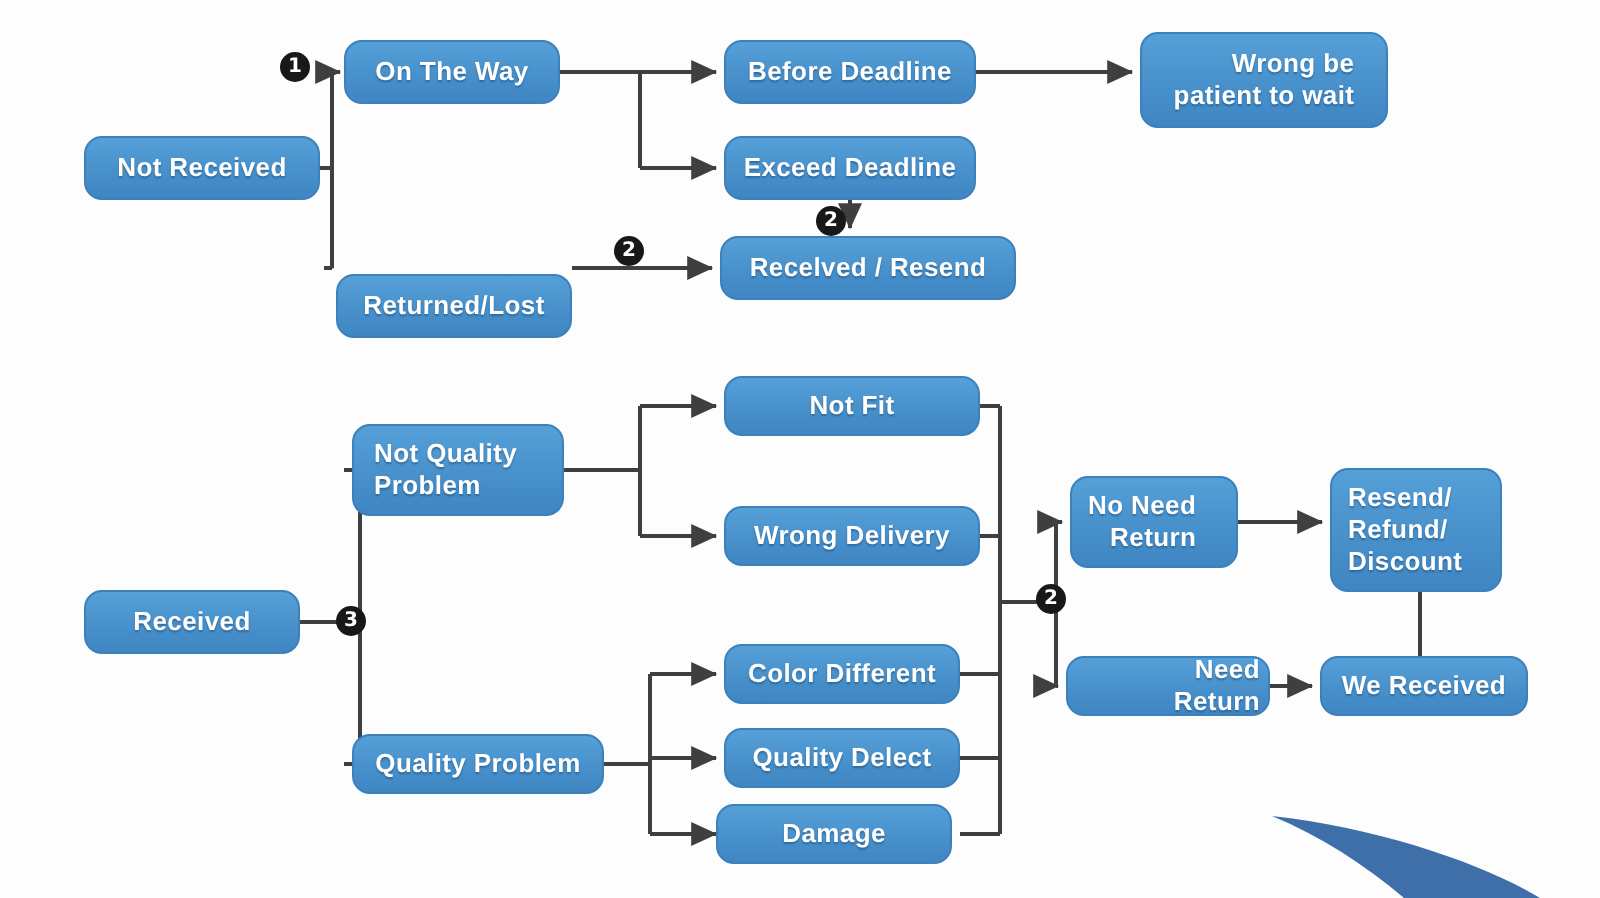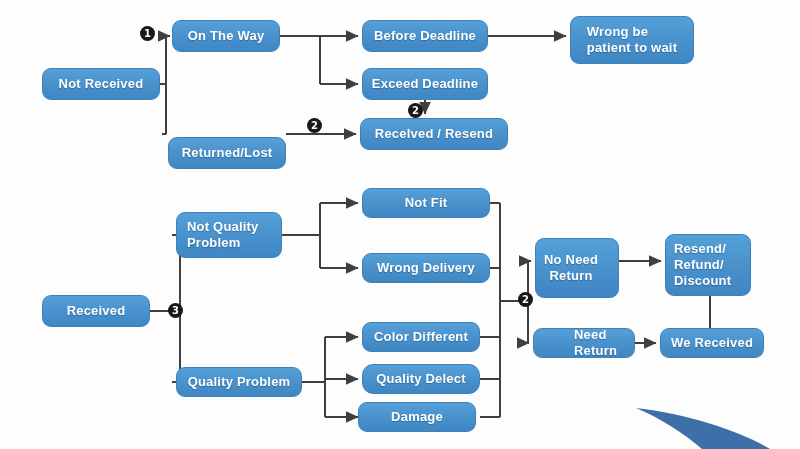--- a/index.html
+++ b/index.html
@@ -32,21 +32,21 @@
     width: 800px;
     height: 449px;
     pointer-events: none;
   }
   .node {
     position: absolute;
     box-sizing: border-box;
     display: flex;
     align-items: center;
     justify-content: center;
-    text-align: left;
+    text-align: right;
     color: #ffffff;
     background: linear-gradient(180deg, #56a0d8 0%, #4a93cd 45%, #3f86c2 100%);
     border: 1px solid #3b81bd;
     border-radius: 9px;
     font-size: 13px;
     font-weight: bold;
     letter-spacing: 0.2px;
     line-height: 1.25;
     text-shadow: 0 1px 1px rgba(20,60,100,.45);
     padding: 2px 4px;
@@ -169,25 +169,25 @@
 Problem</div>
 
   <div class="node" style="left:176px;top:367px;width:126px;height:30px;">Quality Problem</div>
 
   <div class="node" style="left:362px;top:188px;width:128px;height:30px;">Not Fit</div>
 
   <div class="node" style="left:362px;top:253px;width:128px;height:30px;">Wrong Delivery</div>
 
   <div class="node" style="left:362px;top:322px;width:118px;height:30px;">Color Different</div>
 
-  <div class="node" style="left:362px;top:364px;width:118px;height:30px;border-radius:11px;">Quality Delect</div>
+  <div class="node" style="left:362px;top:364px;width:118px;height:30px;">Quality Delect</div>
 
   <div class="node" style="left:358px;top:402px;width:118px;height:30px;">Damage</div>
 
-  <div class="node" style="left:535px;top:238px;width:84px;height:60px;justify-content:flex-start;text-align:center;padding-left:8px;">No Need
+  <div class="node" style="left:535px;top:238px;width:84px;height:46px;justify-content:flex-start;text-align:right;padding-left:8px;">No Need
 Return</div>
 
   <div class="node" style="left:533px;top:328px;width:102px;height:30px;padding-left:40px;">Need Return</div>
 
   <div class="node" style="left:665px;top:234px;width:86px;height:62px;justify-content:flex-start;text-align:left;padding-left:8px;">Resend/
 Refund/
 Discount</div>
 
   <div class="node" style="left:660px;top:328px;width:104px;height:30px;">We Received</div>
 

